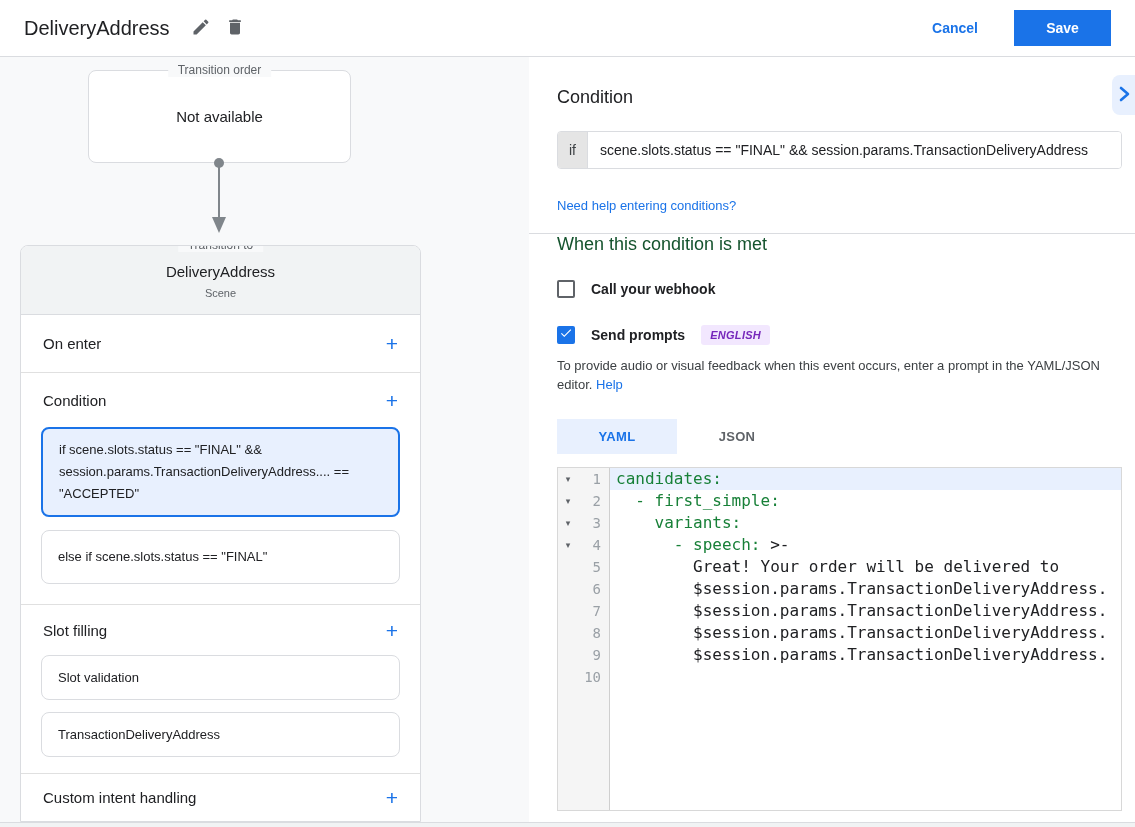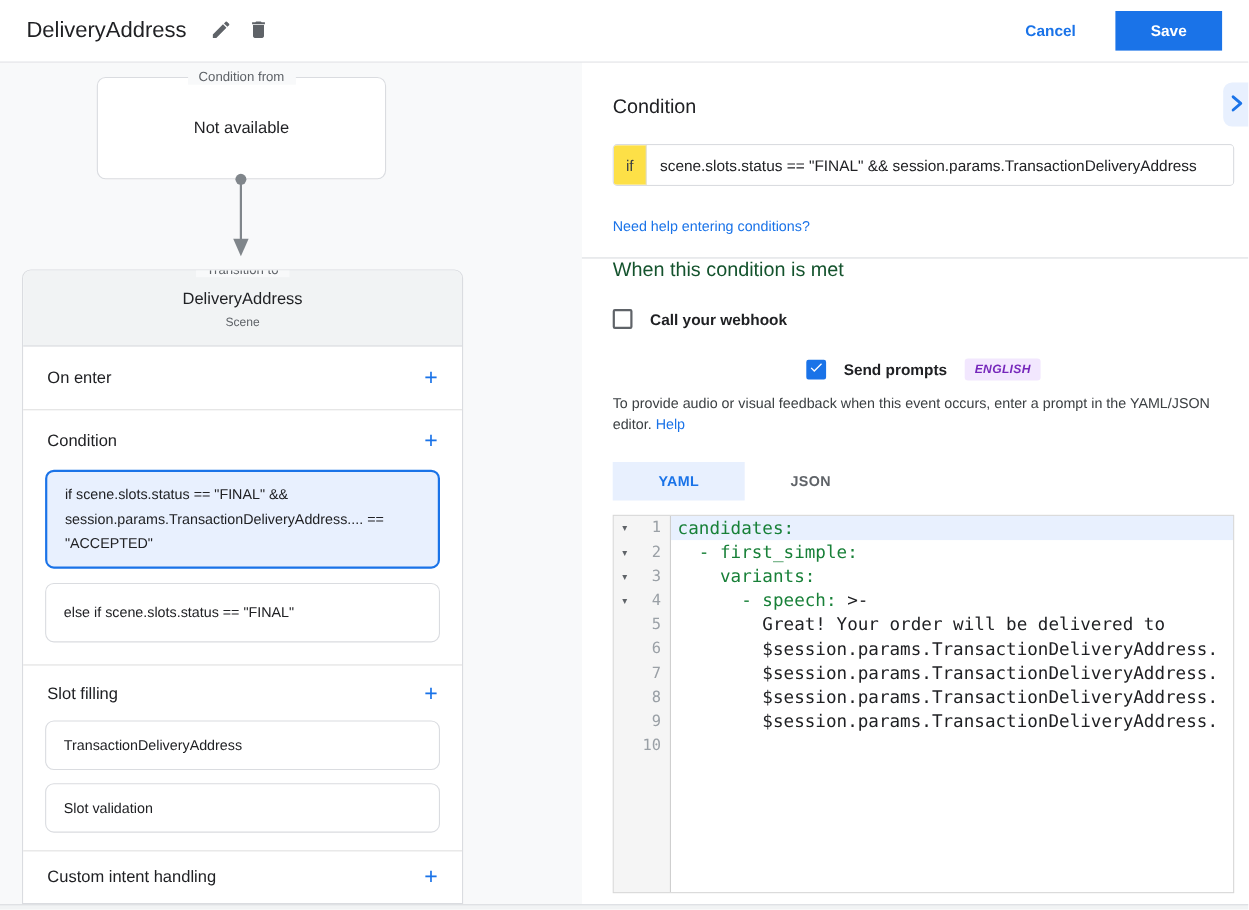--- a/index.html
+++ b/index.html
@@ -80,32 +80,32 @@
   .expand-btn {
     position:absolute; top:18px; right:0; width:23px; height:40px;
     background:#e8f0fe; border:none; border-radius:8px 0 0 8px; cursor:pointer;
     display:flex; align-items:center; padding-left:5px;
   }
   .if-row {
     margin-top:23px; height:38px; display:flex; align-items:stretch;
     border:1px solid #dadce0; border-radius:4px; overflow:hidden; background:#fff;
   }
   .if-label {
-    width:30px; background:#fde047; border-right:1px solid #dadce0;
+    width:30px; background:#e5e5e5; border-right:1px solid #dadce0;
     display:flex; align-items:center; justify-content:center; font-size:14px; color:#3c4043;
   }
   .if-input {
     flex:1; border:none; outline:none; padding:0 12px; font-size:14px; color:#202124;
     font-family:inherit; white-space:nowrap; overflow:hidden;
   }
   .help-link { display:inline-block; margin-top:29px; font-size:13px; color:#1a73e8; text-decoration:none; cursor:pointer; }
   .panel-divider { border:none; border-top:1px solid #dadce0; margin:19px -13px 0 -28px; }
   .when-title { font-size:18px; font-weight:normal; color:#14532d; }
   .check-row { display:flex; align-items:center; margin-top:25px; }
-  .check-row.prompts { margin-top:27px;justify-content:center; }
+  .check-row.prompts { margin-top:27px; }
   .checkbox {
     width:18px; height:18px; border:2px solid #5f6368; border-radius:2px; background:#fff;
     margin-right:16px; cursor:pointer; flex-shrink:0;
   }
   .checkbox.checked {
     border-color:#1a73e8; background:#1a73e8;
     display:flex; align-items:center; justify-content:center;
   }
   .check-label { font-size:14px; font-weight:bold; color:#202124; }
   .lang-badge {
@@ -173,21 +173,21 @@
   <span class="spacer"></span>
   <button class="cancel-btn">Cancel</button>
   <button class="save-btn">Save</button>
 </header>
 
 <div class="content">
 
   <div class="left-panel">
 
     <div class="legend-box tf-box">
-      <span class="legend">Condition from</span>
+      <span class="legend">Transition order</span>
       <span class="tf-value">Not available</span>
     </div>
 
     <span class="flow-arrow">
       <svg width="20" height="80" viewBox="0 0 20 80">
         <circle cx="10" cy="6" r="5" fill="#80868b"></circle>
         <line x1="10" y1="6" x2="10" y2="62" stroke="#80868b" stroke-width="2"></line>
         <polygon points="3,60 17,60 10,76" fill="#80868b"></polygon>
       </svg>
     </span>
@@ -213,22 +213,22 @@
         </div>
         <div class="cond-box selected">if scene.slots.status == "FINAL" &amp;&amp; session.params.TransactionDeliveryAddress.... == "ACCEPTED"</div>
         <div class="cond-box plain">else if scene.slots.status == "FINAL"</div>
       </div>
 
       <div class="sect-slot">
         <div class="card-row">
           <span class="row-label">Slot filling</span>
           <button class="plus">+</button>
         </div>
+        <div class="slot-box">Slot validation</div>
         <div class="slot-box">TransactionDeliveryAddress</div>
-        <div class="slot-box">Slot validation</div>
       </div>
 
       <div class="card-row row-custom">
         <span class="row-label">Custom intent handling</span>
         <button class="plus">+</button>
       </div>
     </div>
   </div>
 
   <div class="right-panel">

